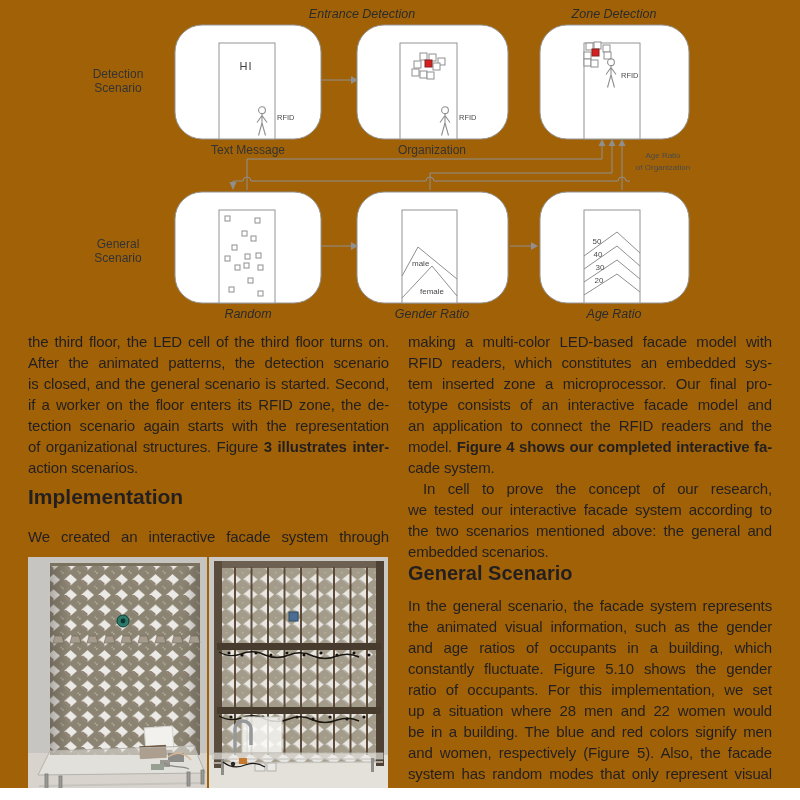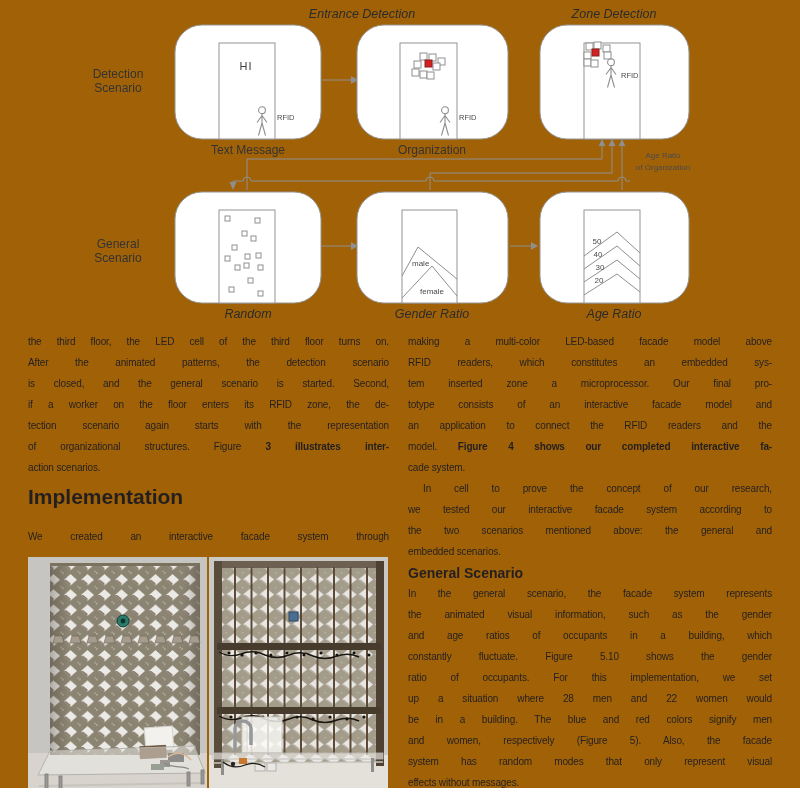--- a/index.html
+++ b/index.html
@@ -11,27 +11,27 @@
   .dg-caption{font:12px "Liberation Sans",sans-serif;fill:#333;}
   .dg-caption-i{font:italic 12.5px "Liberation Sans",sans-serif;fill:#2b2b2b;}
   .dg-rowlabel{font:12px "Liberation Sans",sans-serif;fill:#333;}
   .dg-small{font:7.5px "Liberation Sans",sans-serif;fill:#4a4a4a;}
   .dg-num{font:8px "Liberation Sans",sans-serif;fill:#4a4a4a;}
   .dg-hi{font:11px "Liberation Sans",sans-serif;fill:#3c3c3c;letter-spacing:1px;}
   
   .col{position:absolute;top:331px;}
   .col-left{left:28px;width:361px;}
   .col-right{left:408px;width:364px;}
-  .para{font-size:10px;line-height:21px;letter-spacing:-0.15px;color:#231f20;}
+  .para{font-size:15px;line-height:21px;letter-spacing:-0.15px;color:#231f20;}
   .tl{text-align:justify;text-align-last:justify;white-space:nowrap;}
   .tl.last{text-align-last:left;}
   .para.indent .tl:first-child{text-indent:15px;}
   b{font-weight:bold;}
   .h1{font-size:21px;font-weight:bold;margin:9px 0 0 0;line-height:20px;}
-  .h2{font-size:14px;font-weight:bold;margin:1px 0 0 0;line-height:20px;}
+  .h2{font-size:20px;font-weight:bold;margin:1px 0 12px 0;line-height:20px;}
   .sp18{height:19px;}
   
   .photos{position:absolute;left:28px;top:557px;width:361px;height:241px;font-size:0;}
   .photos svg{display:inline-block;vertical-align:top;}
   .gap{display:inline-block;width:2px;height:241px;}
 </style>
 </head>
 <body>
 
 <div class="page">
@@ -191,21 +191,21 @@
       </div>
     <div class="h1">Implementation</div>
     <div class="sp18"></div>
     <div class="para">
         <div class="tl">We created an interactive facade system through</div>
       </div>
   </div>
 
   <div class="col col-right">
     <div class="para">
-        <div class="tl">making a multi-color LED-based facade model above</div>
+        <div class="tl">making a multi-color LED-based facade model with</div>
         <div class="tl">RFID readers, which constitutes an embedded sys-</div>
         <div class="tl">tem inserted zone a microprocessor. Our final pro-</div>
         <div class="tl">totype consists of an interactive facade model and</div>
         <div class="tl">an application to connect the RFID readers and the</div>
         <div class="tl">model. <b>Figure 4 shows our completed interactive fa-</b></div>
         <div class="tl last">cade system.</div>
       </div>
     <div class="para indent">
         <div class="tl">In cell to prove the concept of our research,</div>
         <div class="tl">we tested our interactive facade system according to</div>

